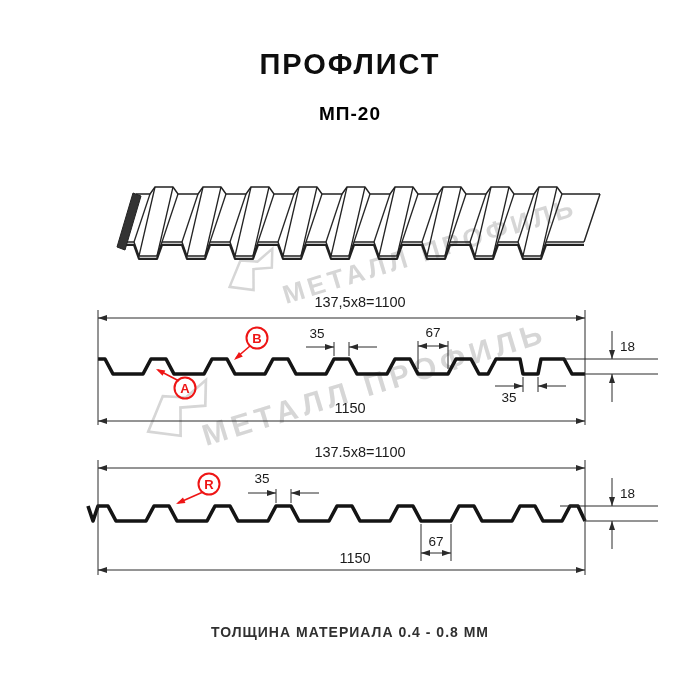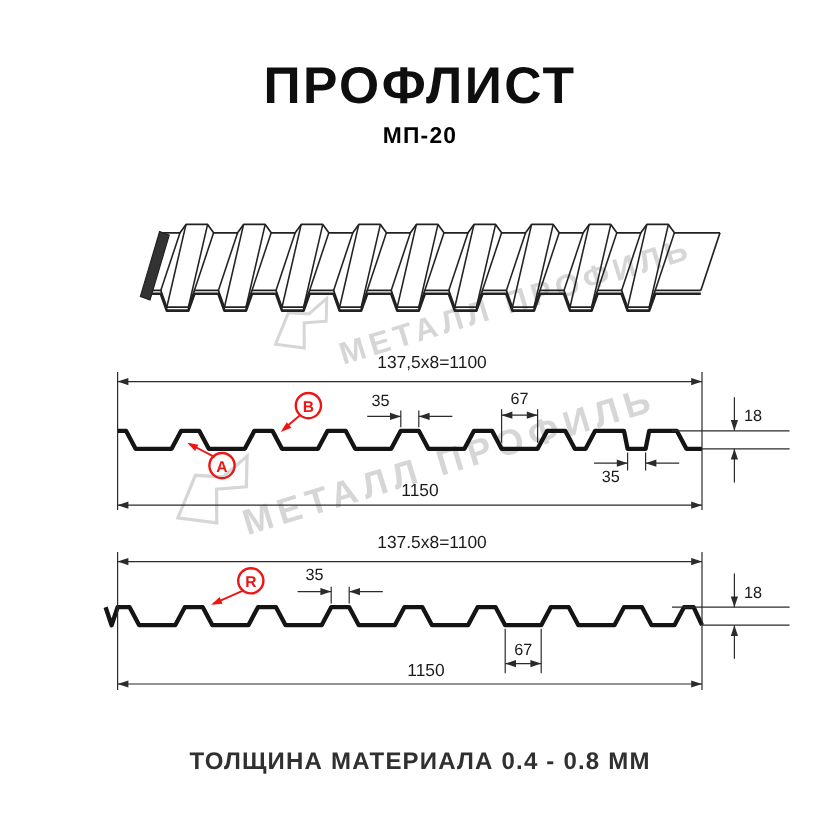--- a/index.html
+++ b/index.html
@@ -1,23 +1,23 @@
 <!DOCTYPE html>
 <html><head>
 <meta charset="utf-8">
 <style>
   html,body{margin:0;padding:0;background:#fff;}
   .page{position:relative;width:700px;height:700px;background:#ffffff;overflow:hidden;
         font-family:"Liberation Sans",sans-serif;}
   .title{position:absolute;top:48px;left:0;right:0;text-align:center;
-         font-size:43px;font-weight:bold;letter-spacing:2px;color:#0e0e0e;}
+         font-size:29px;font-weight:bold;letter-spacing:2px;color:#0e0e0e;}
   .subtitle{position:absolute;top:103px;left:0;right:0;text-align:center;
          font-size:19px;font-weight:bold;letter-spacing:1px;color:#000000;}
   .footer{position:absolute;top:624px;left:0;right:0;text-align:center;
-         font-size:20px;font-weight:bold;letter-spacing:1px;color:#303030;}
+         font-size:14px;font-weight:bold;letter-spacing:1px;color:#303030;}
   svg{position:absolute;top:0;left:0;}
   .dimtxt{font-size:13.5px;fill:#1a1a1a;}
   .dimbig{font-size:14.5px;fill:#1a1a1a;}
   .redlbl{font-size:13px;font-weight:bold;}
   .wmtxt{font-weight:bold;}
 </style>
 </head>
 <body>
 
 <div class="page">

